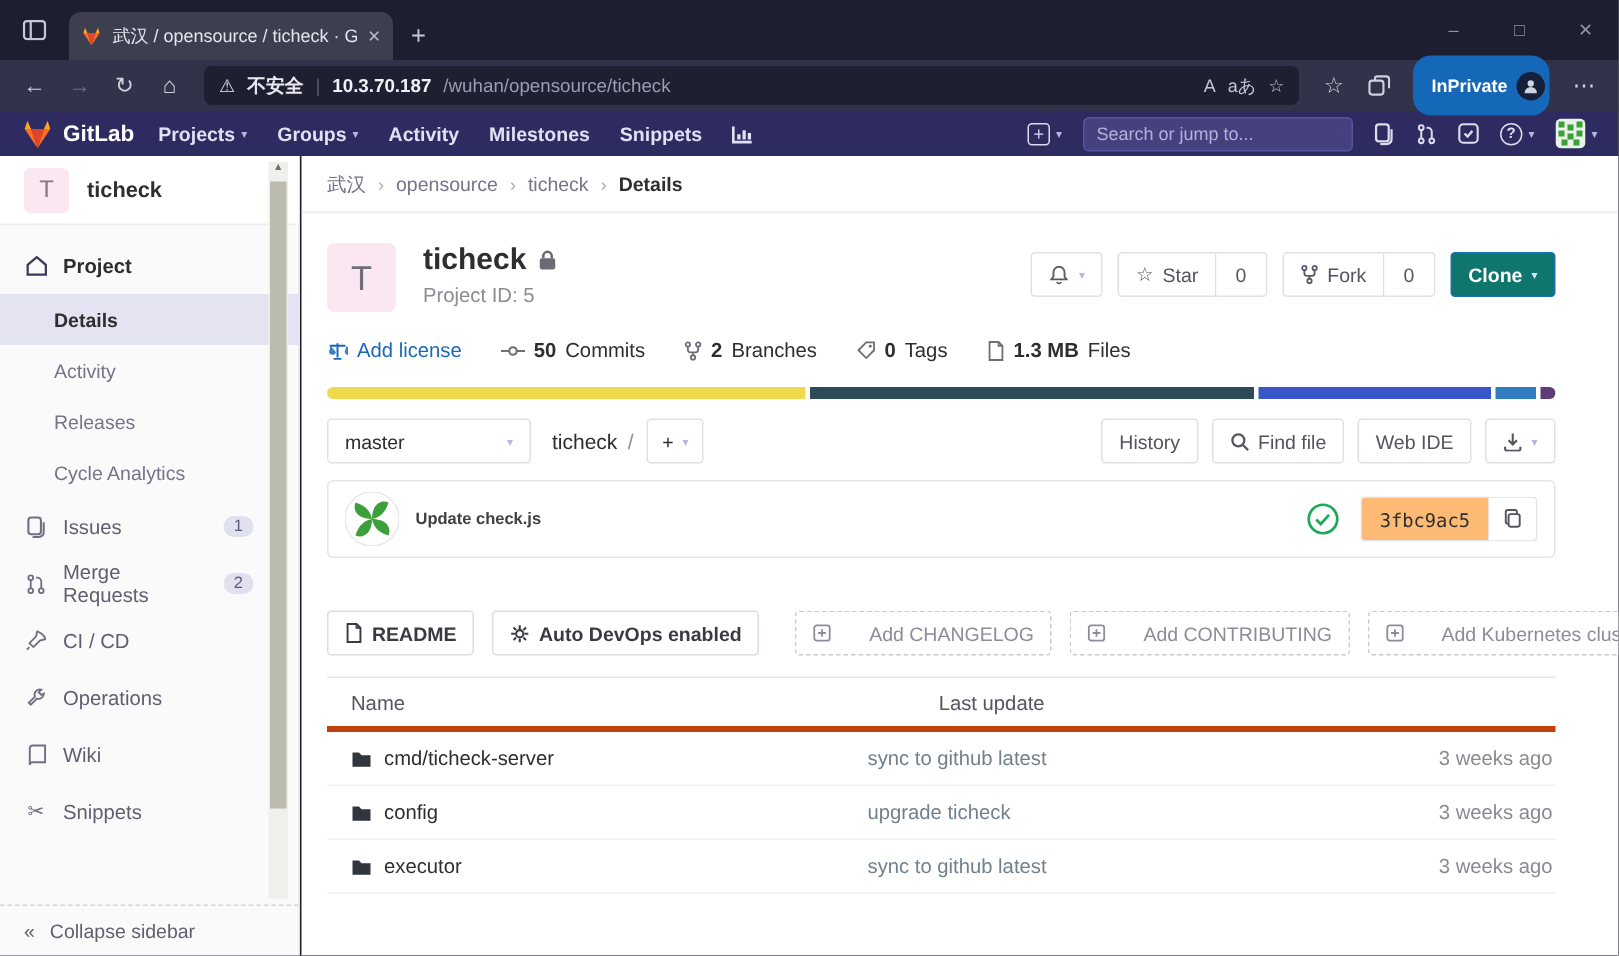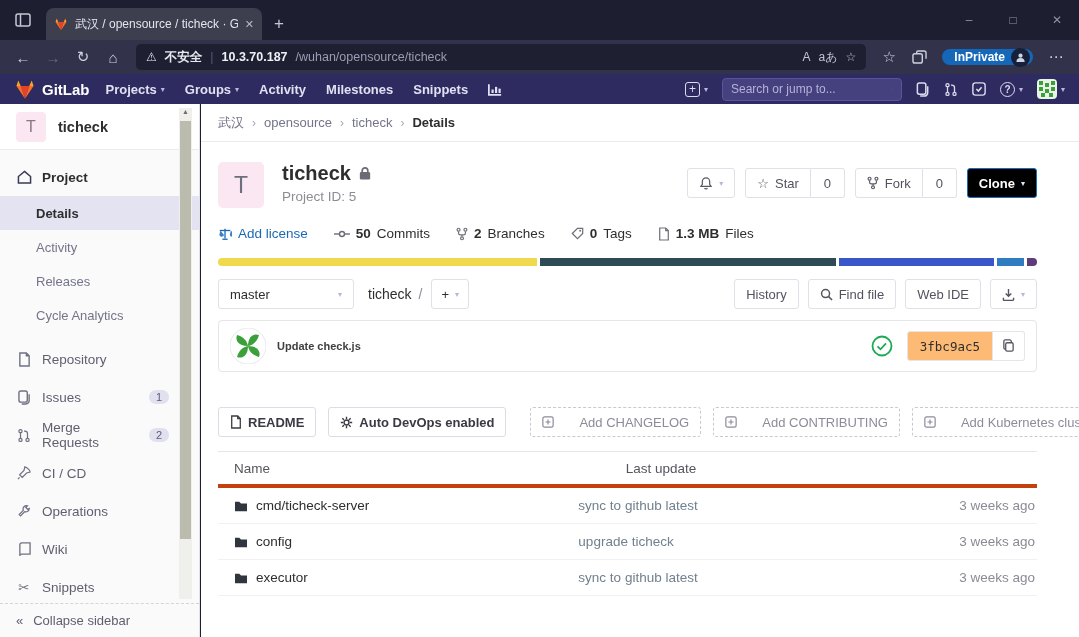--- a/index.html
+++ b/index.html
@@ -24,21 +24,21 @@
   .navic.dim { color:#6b6d85; }
   .urlbar { flex:1; height:26px; margin:0 6px; background:#1e1f31; border-radius:5px;
     display:flex; align-items:center; padding:0 10px; gap:8px; font-size:12.5px; }
   .sec-warn { color:#e7e8f0; font-size:12px; }
   .sec-label { color:#e7e8f0; font-weight:600; }
   .url-pipe { color:#565870; }
   .url-host { color:#f0f1f7; font-weight:600; }
   .url-path { color:#9b9db4; }
   .urlbar .spacer { flex:1; }
   .pillic { color:#c3c4d4; font-size:12px; }
-  .inprivate { background:#1567b8; height:16px; border-radius:12px; display:flex; align-items:center;
+  .inprivate { background:#1567b8; height:40px; border-radius:12px; display:flex; align-items:center;
     gap:6px; padding:2px 3px 2px 12px; margin:0 6px; }
   .inprivate b { color:#fff; font-size:12px; font-weight:600; }
   .inp-avatar { width:19px; height:19px; border-radius:50%; background:#17203a; display:flex;
     align-items:center; justify-content:center; }
 
   
   .glnav { height:30px; background:#2e2b60; display:flex; align-items:center; padding:0 14px; }
   .brand { display:flex; align-items:center; gap:6px; margin-right:16px; }
   .brand b { color:#fff; font-size:15px; }
   .glmenu { display:flex; align-items:center; gap:20px; }
@@ -94,21 +94,21 @@
   .proj-tbox { margin-left:18px; }
   .proj-title { font-size:20px; font-weight:700; color:#2e2e2e; display:flex; align-items:center; gap:7px; }
   .proj-id { font-size:13.5px; color:#8c8c94; margin-top:4px; }
   .hdr-actions { margin-left:auto; display:flex; align-items:flex-start; gap:10px; margin-top:6px; }
   .btn { display:inline-flex; align-items:center; justify-content:center; height:30px;
     border:1px solid #e0e0e8; border-radius:3px; background:#fff; font-size:13px; color:#53535f;
     padding:0 11px; gap:6px; white-space:nowrap; }
   .seg { display:inline-flex; }
   .seg .btn.left { border-radius:3px 0 0 3px; }
   .seg .btn.cnt { border-left:0; border-radius:0 3px 3px 0; min-width:34px; color:#53535f; }
-  .btn.clone { background:#000000; border-color:#1a6dbd; color:#fff; font-weight:700; }
+  .btn.clone { background:#0f766e; border-color:#1a6dbd; color:#fff; font-weight:700; }
   .btn.clone .caret { color:#d8e8f8; }
 
   .stats { display:flex; align-items:center; gap:26px; margin-top:18px; font-size:13.5px; color:#2e2e2e; }
   .stat { display:flex; align-items:center; gap:6px; }
   .stat b { font-weight:700; }
   .stat.link { color:#1b69b6; }
   .desc { margin-top:13px; font-size:14px; color:#2e2e2e; }
 
   .langbar { margin-top:17px; height:8px; border-radius:4px; overflow:hidden; display:flex; gap:3px; }
   .langbar div { height:8px; }
@@ -329,29 +329,20 @@
       <div class="ssub">
           <span>Activity</span>
         </div>
       <div class="ssub">
           <span>Releases</span>
         </div>
       <div class="ssub">
           <span>Cycle Analytics</span>
         </div>
 
-      <div class="sitem" style="margin-top:8px">
-        <span class="sic">
-            <svg width="13" height="15" viewBox="0 0 14 16">
-              <path d="M2 1h7l3 3v11H2z" fill="none" stroke="#707082" stroke-width="1.5"></path>
-              <path d="M9 1v3h3" fill="none" stroke="#707082" stroke-width="1.5"></path>
-            </svg>
-          </span>
-        <span class="lbl">Repository</span>
-      </div>
       <div class="sitem">
         <span class="sic">
             <svg width="13" height="15" viewBox="0 0 14 16">
               <rect x="1" y="1" width="9" height="12" rx="2" fill="none" stroke="#707082" stroke-width="1.5"></rect>
               <path d="M12 4.5v7A3.5 3.5 0 0 1 8.5 15H4" fill="none" stroke="#707082" stroke-width="1.5"></path>
             </svg>
           </span>
         <span class="lbl">Issues</span>
         <span class="badge">1</span>
       </div>

